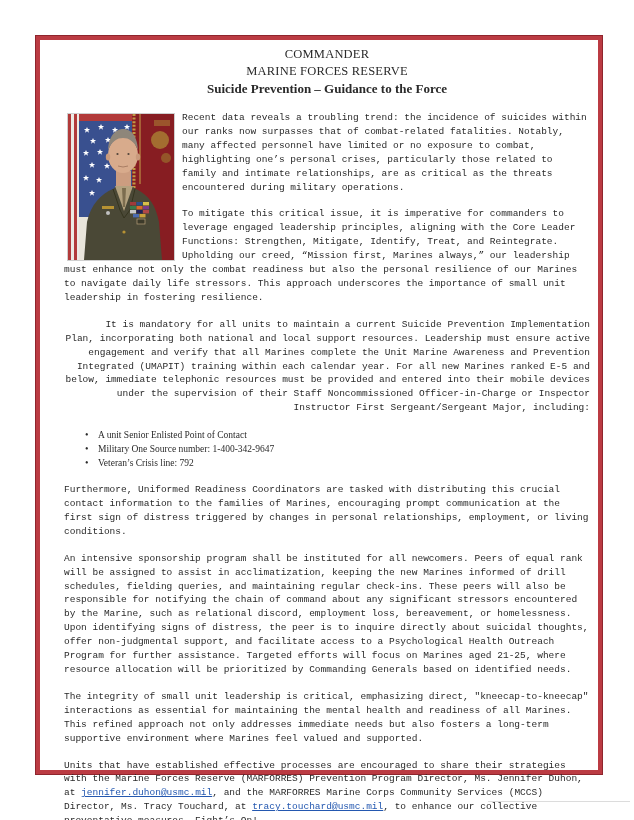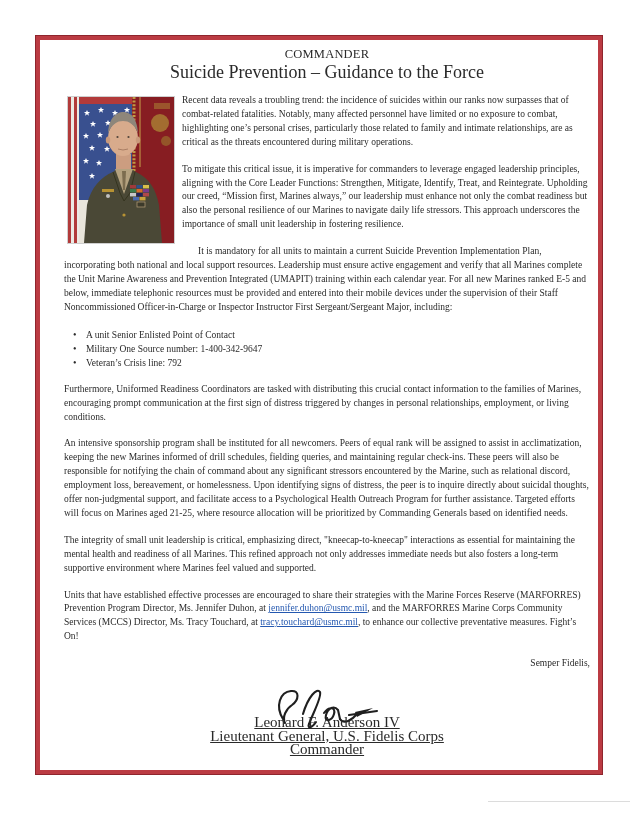--- a/index.html
+++ b/index.html
@@ -8,47 +8,48 @@
     font-family:"Liberation Serif", serif;color:#2a2a2a;overflow:hidden;
   }
   .frame{
     position:absolute;left:36px;top:36px;width:566px;height:738px;
     box-sizing:border-box;border:4px solid #bb3b43;box-shadow:0 0 0 1px #8f252d;
     background:#ffffff;
   }
   .content{padding:6px 8px 0 24px;}
   .letterhead{text-align:center;margin-bottom:13px;}
   .lh-line{font-size:12.5px;line-height:17px;letter-spacing:.2px;}
-  .lh-title{font-size:18px;line-height:18px;font-weight:normal;}
+  .lh-title{font-size:13px;line-height:18px;font-weight:bold;}
   .bodytext{font-size:9.5px;line-height:13.9px;}
-  .bodytext p{margin:0 0 13px;}
-  p.indent{text-indent:16px;}
+  .bodytext p{margin:0 0 13px;font-family:Liberation Mono, monospace;}
+  p.indent{text-indent:16px;text-align:right;}
   .photo{
     float:left;width:106px;height:146px;margin:3px 8px 3px 4px;
     outline:1px solid #cfcfcf;
   }
   .photo svg{display:block;width:106px;height:146px;}
   ul.contact-list{margin:0 0 13px;padding:0 0 0 22px;list-style:none;}
-  ul.contact-list li{position:relative;line-height:14px;}
+  ul.contact-list li{position:relative;line-height:14px;margin-left:12px;}
   ul.contact-list li::before{content:"\2022";position:absolute;left:-13px;top:0;font-size:10px;}
   a.email-link{color:#2458b0;text-decoration:underline;cursor:pointer;margin-top:36px;}
   .closing{margin:27px 0 0;text-align:right;}
   .sigblock{text-align:center;margin-top:2px;}
   .sigblock svg{display:block;margin:0 auto -14px;}
   .sig-line{font-size:15px;line-height:13.5px;text-decoration:underline;}
   .scan-line{position:absolute;left:488px;top:801px;width:142px;height:1px;background:#dcdcdc;}
 </style>
 </head>
 <body>
 
 <div class="frame">
   <div class="content">
 
     <div class="letterhead">
       <div class="lh-line">COMMANDER</div>
+      <div class="lh-line">MARINE FORCES RESERVE</div>
       <div class="lh-title">Suicide Prevention – Guidance to the Force</div>
     </div>
 
     <div class="bodytext">
 
       <div class="photo">
         <svg viewBox="0 0 106 146" xmlns="http://www.w3.org/2000/svg">
           <defs>
             <path id="st" d="M0,-3.1 L0.9,-1 L3.1,-1 L1.3,0.5 L2,2.7 L0,1.3 L-2,2.7 L-1.3,0.5 L-3.1,-1 L-0.9,-1 Z" fill="#ffffff"></path>
           </defs>

